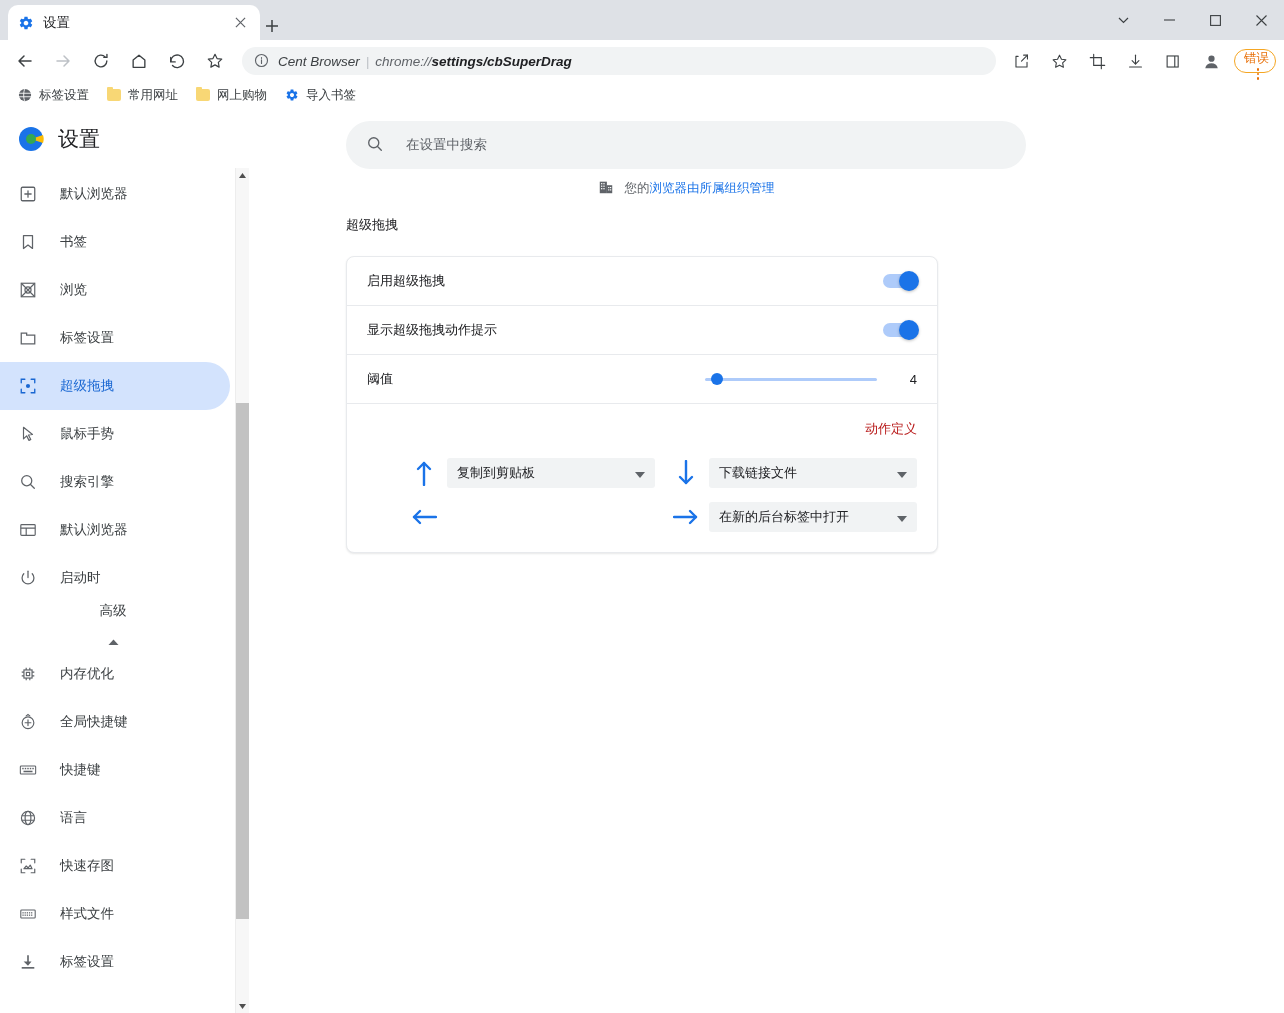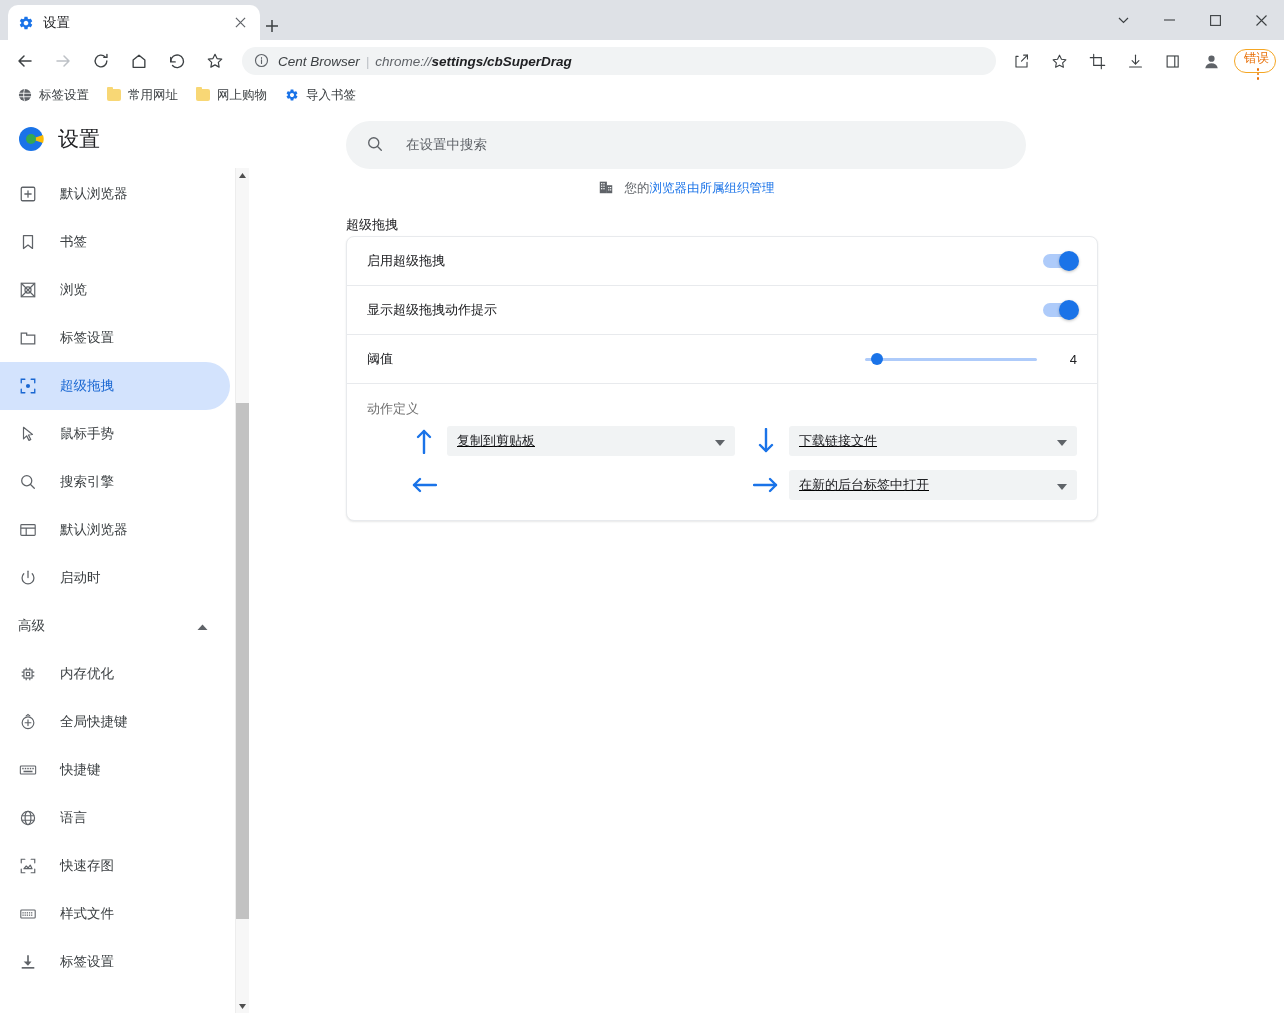--- a/index.html
+++ b/index.html
@@ -69,62 +69,62 @@
   .navlist { position:absolute; top:62px; left:0; width:236px; }
   .navitem { display:flex; align-items:center; height:48px; padding-left:18px;
              border-radius:0 24px 24px 0; margin-right:6px; }
   .navitem .ni-ico { width:20px; height:20px; margin-right:22px; flex:none; color:#5f6368;
                      display:flex; align-items:center; justify-content:center; }
   .navitem .ni-label { font-size:13.5px; color:#3c4043; }
   .navitem.active { background:#d3e3fd; }
   .navitem.active .ni-ico { color:#1967d2; }
   .navitem.active .ni-label { color:#1967d2; }
   .section-head { display:flex; align-items:center; justify-content:space-between;
-                  height:48px; padding:0 28px 0 18px; }
+                  height:48px; padding:0 28px 0 18px;flex-direction:column; }
   .section-head .sh-label { font-size:13.5px; color:#3c4043; }
   .section-head .sh-arrow { color:#5f6368; }
 
   
   .vscroll { position:absolute; left:235px; top:60px; width:14px; height:845px; background:#f7f7f7; border-left:1px solid #ededed; }
   .vs-arrow { width:13px; height:14px; display:flex; align-items:center; justify-content:center; color:#505050; }
   .vs-arrow.bot { position:absolute; bottom:0; left:0; }
   .vs-thumb { position:absolute; left:0; top:235px; width:13px; height:516px; background:#c2c2c2; }
 
   
   .content { position:absolute; left:249px; top:0; right:0; height:905px; background:#ffffff; }
   .searchbar { position:absolute; left:97px; top:13px; width:680px; height:48px; background:#f1f3f4;
                border-radius:24px; display:flex; align-items:center; padding:0 20px; }
   .searchbar .s-ico { width:20px; height:20px; color:#5f6368; margin-right:20px; flex:none; }
   .searchbar .s-ph { font-size:13.5px; color:#5f6368; }
   .managed { position:absolute; left:97px; top:71px; width:680px; display:flex; align-items:center; justify-content:center; }
   .managed .m-ico { width:18px; height:18px; margin-right:9px; color:#5f6368; flex:none; }
   .managed .m-text { font-size:12.5px; color:#5f6368; }
   .managed .m-link { color:#1a73e8; }
   .sec-title { position:absolute; left:97px; top:108px; font-size:13px; color:#202124; }
-  .card { position:absolute; left:97px; top:128px; width:752px;
+  .card { position:absolute; left:97px; top:148px; width:592px;
           background:#ffffff; border:1px solid #e8eaed; border-radius:8px;
           box-shadow:0 1px 2px rgba(60,64,67,.12); }
   .row { display:flex; align-items:center; height:49px; padding:0 20px; border-bottom:1px solid #e8eaed; }
   .row .r-label { font-size:13px; color:#202124; flex:1; }
 
   
   .toggle { width:34px; height:14px; border-radius:7px; background:#aecbfa; position:relative; flex:none; }
   .toggle::after { content:""; position:absolute; right:-2px; top:-3px; width:20px; height:20px;
                    border-radius:50%; background:#1a73e8; box-shadow:0 1px 3px rgba(0,0,0,.25); }
 
   
   .slider-wrap { display:flex; align-items:center; }
   .track { width:172px; height:3px; background:#aecbfa; border-radius:2px; position:relative; }
   .thumb { position:absolute; left:0px; top:-4.5px; width:12px; height:12px; border-radius:50%; background:#1a73e8; }
   .slider-val { width:40px; text-align:right; font-size:13px; color:#202124; }
 
   
   .actions { padding:16px 20px 20px 20px; }
-  .actions .a-title { font-size:13px; color:#737373; margin-bottom:8px; }
-  .a-grid { display:grid; grid-template-columns:1fr 1fr; row-gap:14px; column-gap:18px; padding-left:44px;text-decoration:underline; }
+  .actions .a-title { font-size:13px; color:#b91c1c; margin-bottom:20px;text-align:right; }
+  .a-grid { display:grid; grid-template-columns:1fr 1fr; row-gap:14px; column-gap:18px; padding-left:44px; }
   .a-cell { display:flex; align-items:center; }
   .a-arrow { width:26px; height:28px; flex:none; color:#1a73e8; display:flex; align-items:center; justify-content:center; margin-right:10px; }
   .dd { flex:1; height:30px; background:#f1f3f4; border-radius:3px;
         display:flex; align-items:center; padding:0 10px; }
   .dd .dd-text { font-size:13px; color:#202124; flex:1; white-space:nowrap; overflow:hidden; }
   .dd .dd-caret { color:#5f6368; flex:none; margin-left:6px; }
 </style>
 </head>
 <body>
 

